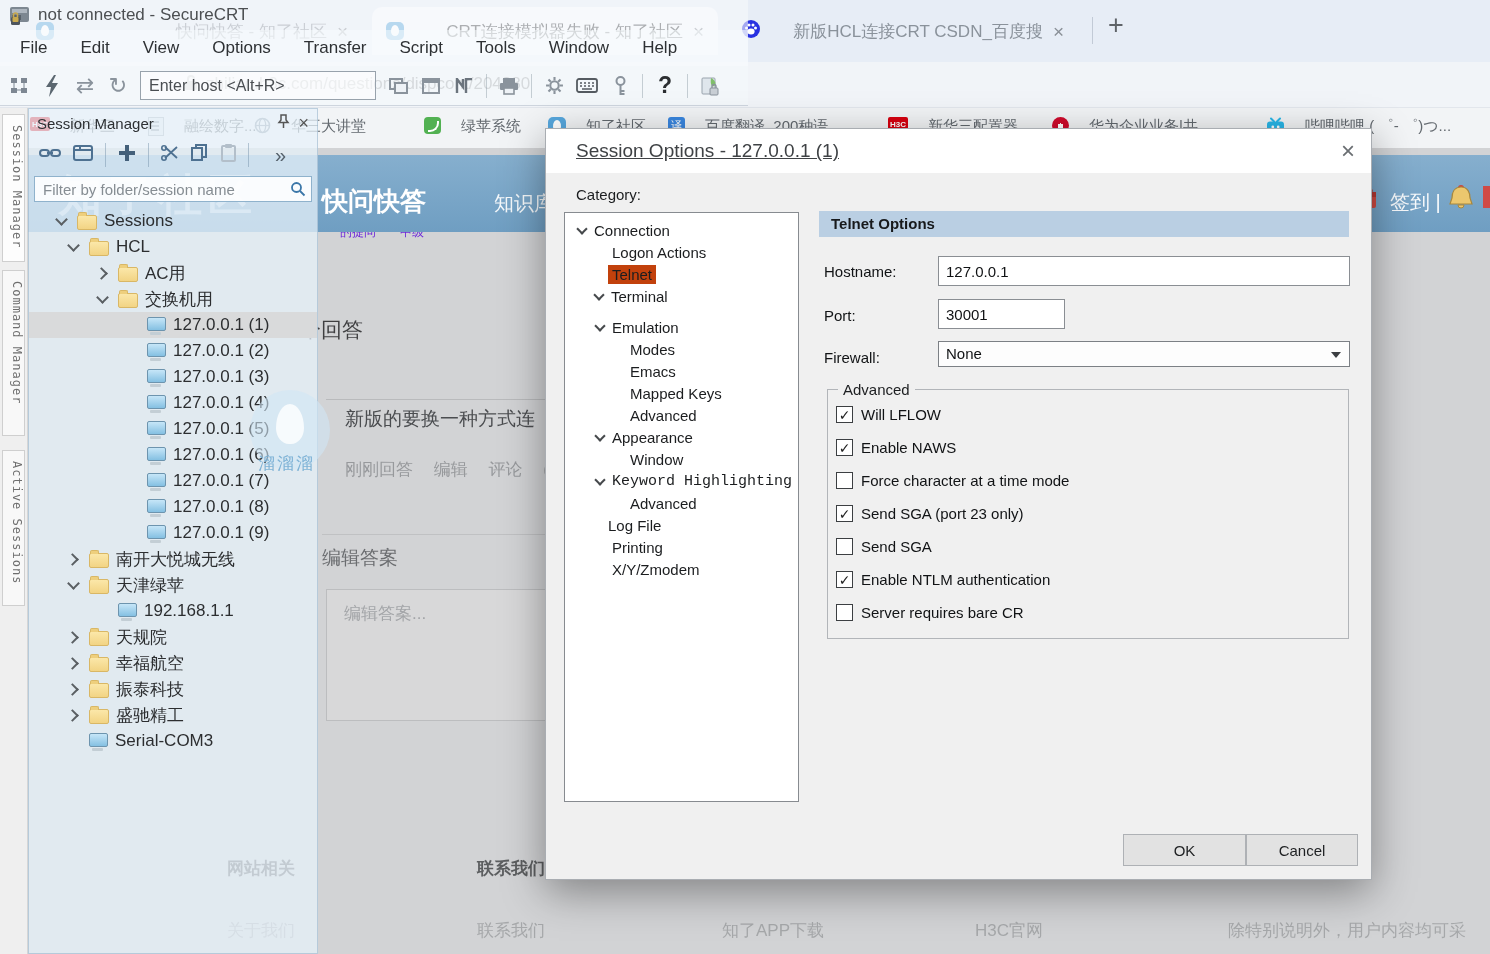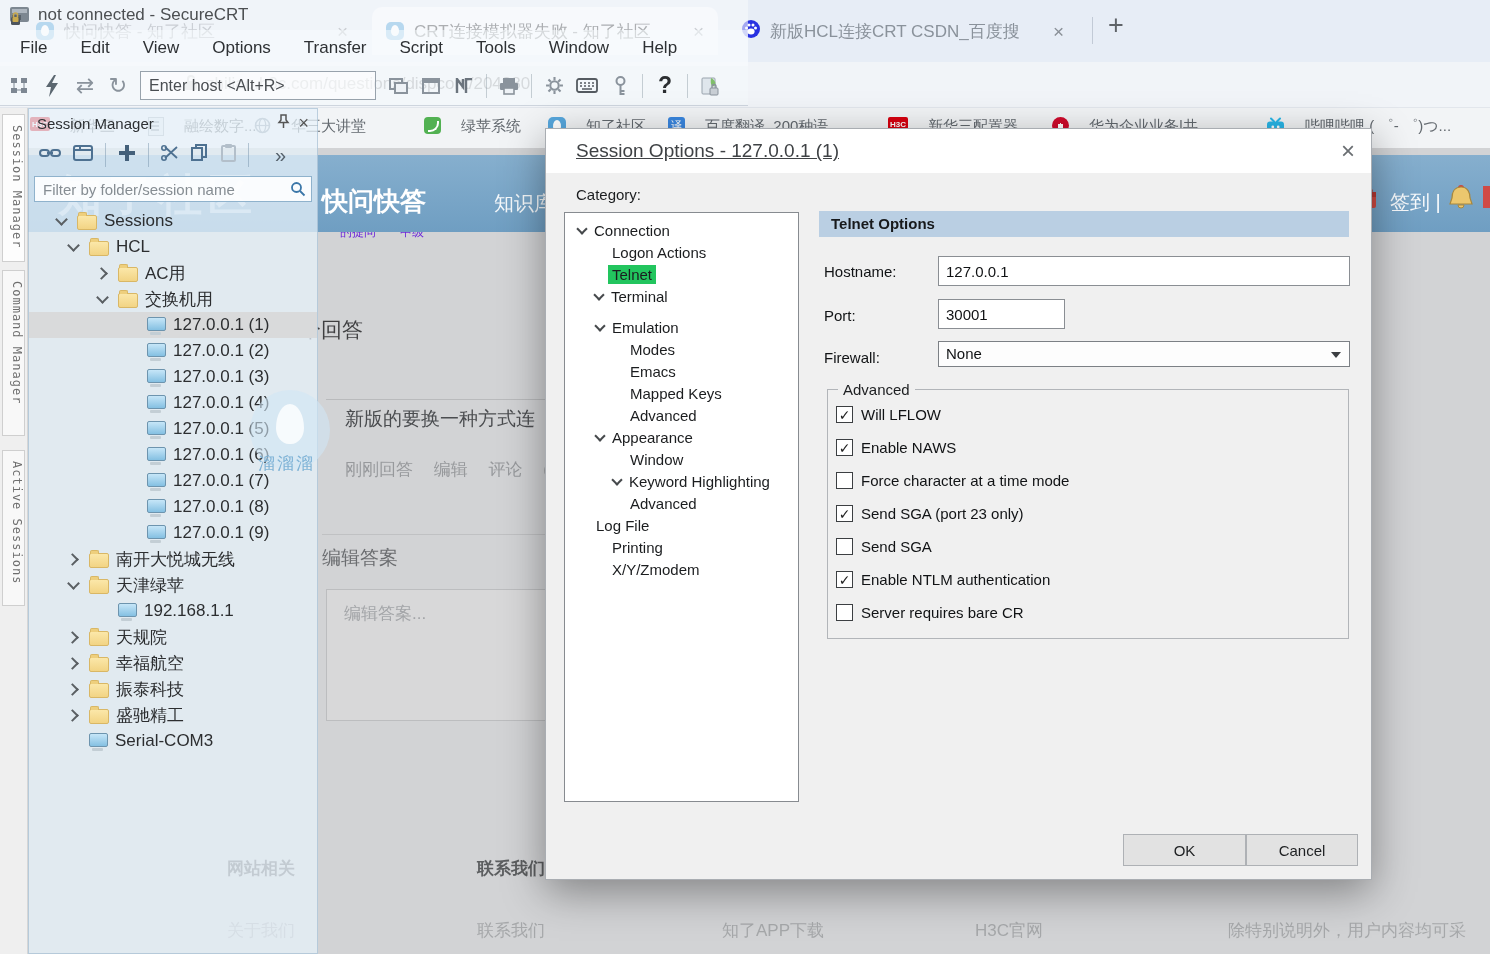--- a/index.html
+++ b/index.html
@@ -1,21 +1,21 @@
 <!DOCTYPE html>
 <html><head>
 <meta charset="utf-8">
 <style>
   html,body{margin:0;padding:0;background:#9a9a9a;font-family:"Liberation Sans","DejaVu Sans",sans-serif;}
   #stage{position:relative;width:1490px;height:954px;overflow:hidden;background:#d2d3d5;}
   .abs{position:absolute;}
   .nowrap{white-space:nowrap;}
 
   
-  #tabstrip{left:0;top:0;width:1490px;height:62px;background:#e7edf6;}
+  #tabstrip{left:0;top:0;width:1490px;height:62px;background:#e7edf6;text-align:right;}
   .tab{position:absolute;top:7px;height:48px;display:flex;align-items:center;gap:10px;padding:0 14px;
        border-radius:10px 10px 0 0;color:#8a929b;font-size:17px;box-sizing:border-box;}
   .tab.active{background:#f7f9fc;color:#3c4043;}
   .tab .t-title{flex:1;white-space:nowrap;overflow:hidden;text-overflow:ellipsis;}
   .tab .t-close{color:#8a9097;font-size:19px;line-height:1;}
   .tabsep{position:absolute;width:1px;background:#c2cad6;}
   #newtab-btn{font-size:27px;color:#5f6368;line-height:22px;}
   #urlrow{left:0;top:62px;width:1490px;height:46px;background:#f1f4f8;border-bottom:1px solid #e2e6ec;box-sizing:border-box;}
   #url-text{left:206px;top:74px;font-size:17px;color:#5f6368;}
   #bookmarksrow{left:0;top:108px;width:1490px;height:40px;background:#f2f4f6;}
@@ -114,21 +114,21 @@
   
   #dialog{left:545px;top:128px;width:827px;height:752px;background:#f0f0f0;border:1px solid #a9adb2;
        box-shadow:0 12px 40px rgba(0,0,0,.38);box-sizing:border-box;}
   #dlg-titlebar{position:absolute;left:0;top:0;right:0;height:44px;background:#fff;}
   #dlg-title{position:absolute;left:30px;top:11px;font-size:19px;color:#3f4245;text-decoration:underline;}
   #dlg-close{position:absolute;right:16px;top:8px;font-size:24px;color:#6a6e72;font-weight:300;}
   #dlg-cat-label{position:absolute;left:30px;top:57px;font-size:15px;color:#1c1e20;}
   #dlg-tree{position:absolute;left:18px;top:83px;width:235px;height:590px;background:#fff;border:1px solid #878b90;box-sizing:border-box;padding-top:6px;}
   .dt-row{display:flex;align-items:center;height:22px;font-size:15px;color:#1b1d1f;box-sizing:border-box;}
   .dt-row .lbl{padding:1px 4px;}
-  .dt-row.sel .lbl{background:#22c55e;}
+  .dt-row.sel .lbl{background:#c2410c;}
   .dt-spacer{width:15px;flex:0 0 auto;}
   #dlg-panel-header{position:absolute;left:273px;top:82px;width:530px;height:26px;background:#bacfe3;
        font-size:15px;font-weight:bold;color:#17191b;line-height:26px;padding-left:12px;box-sizing:border-box;}
   .fld-label{position:absolute;left:278px;font-size:15px;color:#111315;}
   .fld-input{position:absolute;left:392px;height:30px;background:#fff;border:1px solid #8a8e93;box-sizing:border-box;
        font-size:15px;font-family:"Liberation Sans",sans-serif;padding:0 7px;color:#101214;}
   #dlg-select{position:absolute;left:392px;top:212px;width:412px;height:26px;background:#fdfdfd;border:1px solid #7c8085;
        box-sizing:border-box;font-size:15px;color:#101214;line-height:24px;padding-left:7px;}
   #dlg-select .sel-arrow{position:absolute;right:8px;top:10px;width:0;height:0;border-left:5px solid transparent;
        border-right:5px solid transparent;border-top:6px solid #3c3f42;}
@@ -592,29 +592,29 @@
           <span class="lbl nowrap">Advanced</span>
         </div>
         <div class="dt-row" style="padding-left: 28px;">
           <span class="chev small down"></span>
           <span class="lbl nowrap">Appearance</span>
         </div>
         <div class="dt-row" style="padding-left: 46px;">
           <span class="dt-spacer"></span>
           <span class="lbl nowrap">Window</span>
         </div>
-        <div class="dt-row" style="padding-left: 45px;">
+        <div class="dt-row" style="padding-left: 28px; font-family: Liberation Mono, monospace;">
           <span class="chev small down"></span>
           <span class="lbl nowrap">Keyword Highlighting</span>
         </div>
         <div class="dt-row" style="padding-left: 46px;">
           <span class="dt-spacer"></span>
           <span class="lbl nowrap">Advanced</span>
         </div>
-        <div class="dt-row" style="padding-left: 12px;">
+        <div class="dt-row" style="padding-left: 24px;">
           <span class="dt-spacer"></span>
           <span class="lbl nowrap">Log File</span>
         </div>
         <div class="dt-row" style="padding-left: 28px;">
           <span class="dt-spacer"></span>
           <span class="lbl nowrap">Printing</span>
         </div>
         <div class="dt-row" style="padding-left: 28px;">
           <span class="dt-spacer"></span>
           <span class="lbl nowrap">X/Y/Zmodem</span>

